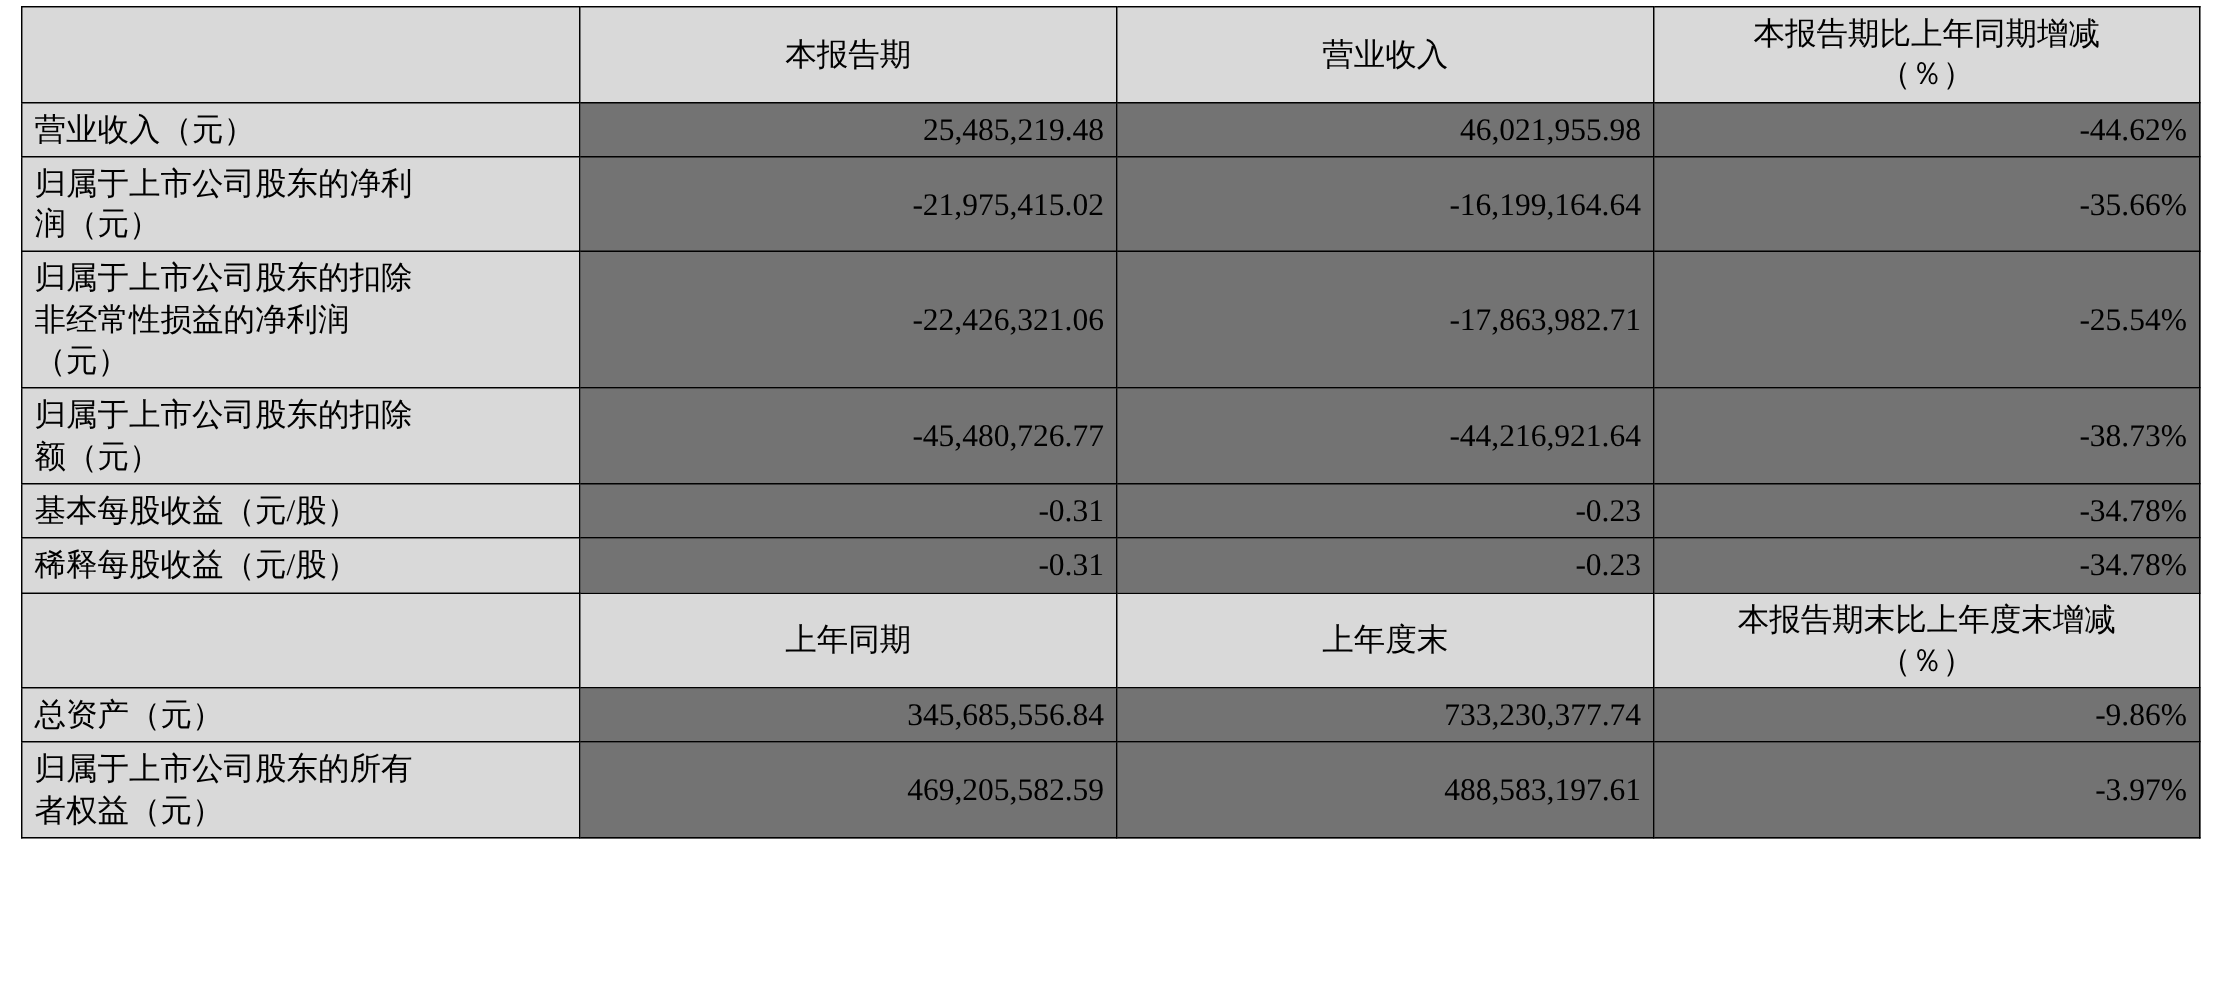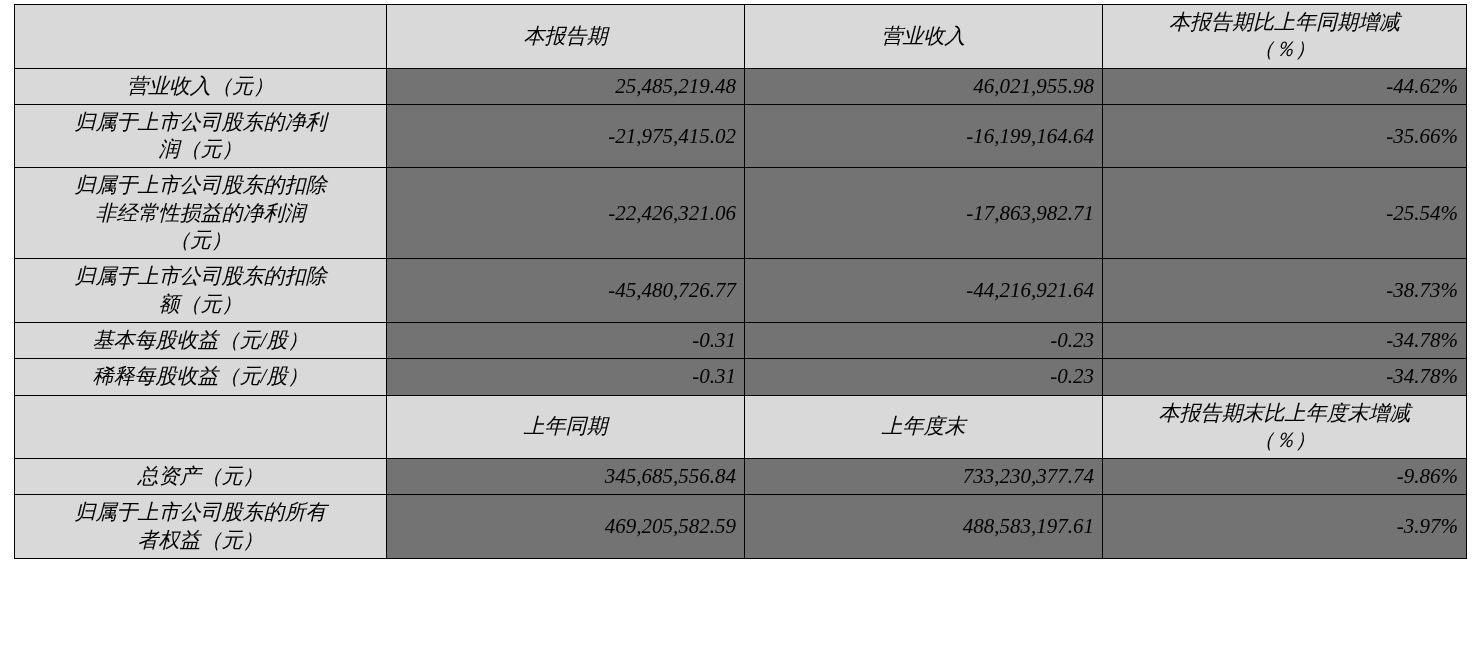--- a/index.html
+++ b/index.html
@@ -12,21 +12,20 @@
     height: 668px;
     font-family: "Liberation Serif", serif;
     color: #000000;
     overflow: hidden;
   }
   .sheet {
     width: 1480px;
     height: 668px;
     box-sizing: border-box;
     padding: 4px 8px 4px 14px;
-    font-style: italic;
   }
   table.fin {
     border-collapse: collapse;
     width: 1452px;
     table-layout: fixed;
   }
   table.fin col.c0 { width: 372px; }
   table.fin col.c1 { width: 358px; }
   table.fin col.c2 { width: 358px; }
   table.fin col.c3 { width: 364px; }
@@ -34,21 +33,21 @@
   table.fin td {
     border: 1px solid #000000;
     font-size: 21px;
     line-height: 1.30;
     padding: 4px 8px;
     vertical-align: middle;
     word-break: break-all;
   }
   td.rowhead {
     background: #d9d9d9;
-    text-align: center;
+    text-align: left;
     padding-left: 10px;
   }
   td.colhead {
     background: #d9d9d9;
     text-align: center;
   }
   td.num {
     text-align: right;
     padding-right: 12px;
     background: #737373;

